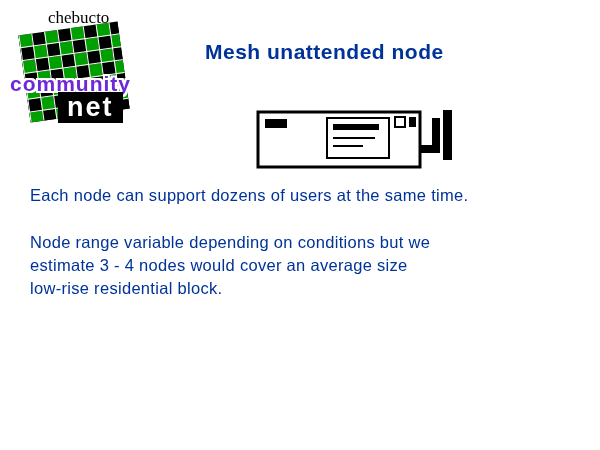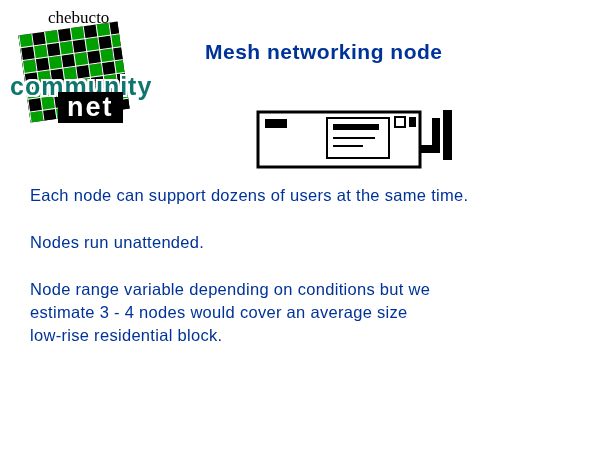--- a/index.html
+++ b/index.html
@@ -43,23 +43,23 @@
       repeating-conic-gradient(#000000 0% 25%, #00a000 25% 50%);
     background-size: 13px 13px, 13px 13px, 26px 26px;
     z-index: 1;
   }
   .logo-community {
     position: absolute;
     left: 2px;
     top: 66px;
     z-index: 4;
     font-weight: 700;
-    font-size: 25px;
+    font-size: 21px;
     letter-spacing: 1px;
-    color: #0f766e;
+    color: #6d28d9;
     text-shadow:
       -2px -2px 0 #fff, 2px -2px 0 #fff, -2px 2px 0 #fff, 2px 2px 0 #fff,
       -2px 0 0 #fff, 2px 0 0 #fff, 0 -2px 0 #fff, 0 2px 0 #fff;
   }
   .logo-net {
     position: absolute;
     left: 50px;
     top: 86px;
     z-index: 5;
     display: inline-block;
@@ -115,38 +115,37 @@
 
 <div class="slide">
 
   <div class="logo">
     <div class="logo-top">chebucto</div>
     <div class="logo-square"></div>
     <div class="logo-community">community</div>
     <div class="logo-net">net</div>
   </div>
 
-  <h1 class="title">Mesh networking node</h1>
+  <h1 class="title">Mesh unattended node</h1>
 
   <div class="router">
     <svg viewBox="0 0 200 70" width="200" height="70">
       <rect x="3" y="10" width="162" height="55" fill="#ffffff" stroke="#000000" stroke-width="3"></rect>
       <rect x="10" y="17" width="22" height="9" fill="#000000"></rect>
       <rect x="72" y="16" width="62" height="40" fill="#ffffff" stroke="#000000" stroke-width="2"></rect>
       <rect x="78" y="22" width="46" height="6" fill="#000000"></rect>
       <line x1="78" y1="36" x2="120" y2="36" stroke="#000000" stroke-width="2"></line>
       <line x1="78" y1="44" x2="108" y2="44" stroke="#000000" stroke-width="2"></line>
       <rect x="140" y="15" width="10" height="10" fill="#ffffff" stroke="#000000" stroke-width="2"></rect>
       <rect x="154" y="15" width="7" height="10" fill="#000000"></rect>
       <path d="M 165 47 H 181 V 16" fill="none" stroke="#000000" stroke-width="8"></path>
       <rect x="188" y="8" width="9" height="50" fill="#000000"></rect>
     </svg>
   </div>
 
   <div class="body-text">
     <p>Each node can support dozens of users at the same time.</p>
-    <p>Nodes run unattended.</p>
     <p>Node range variable depending on conditions but we
 estimate 3 - 4 nodes would cover an average size
 low-rise residential block.</p>
   </div>
 
 </div>
 
 </body></html>

